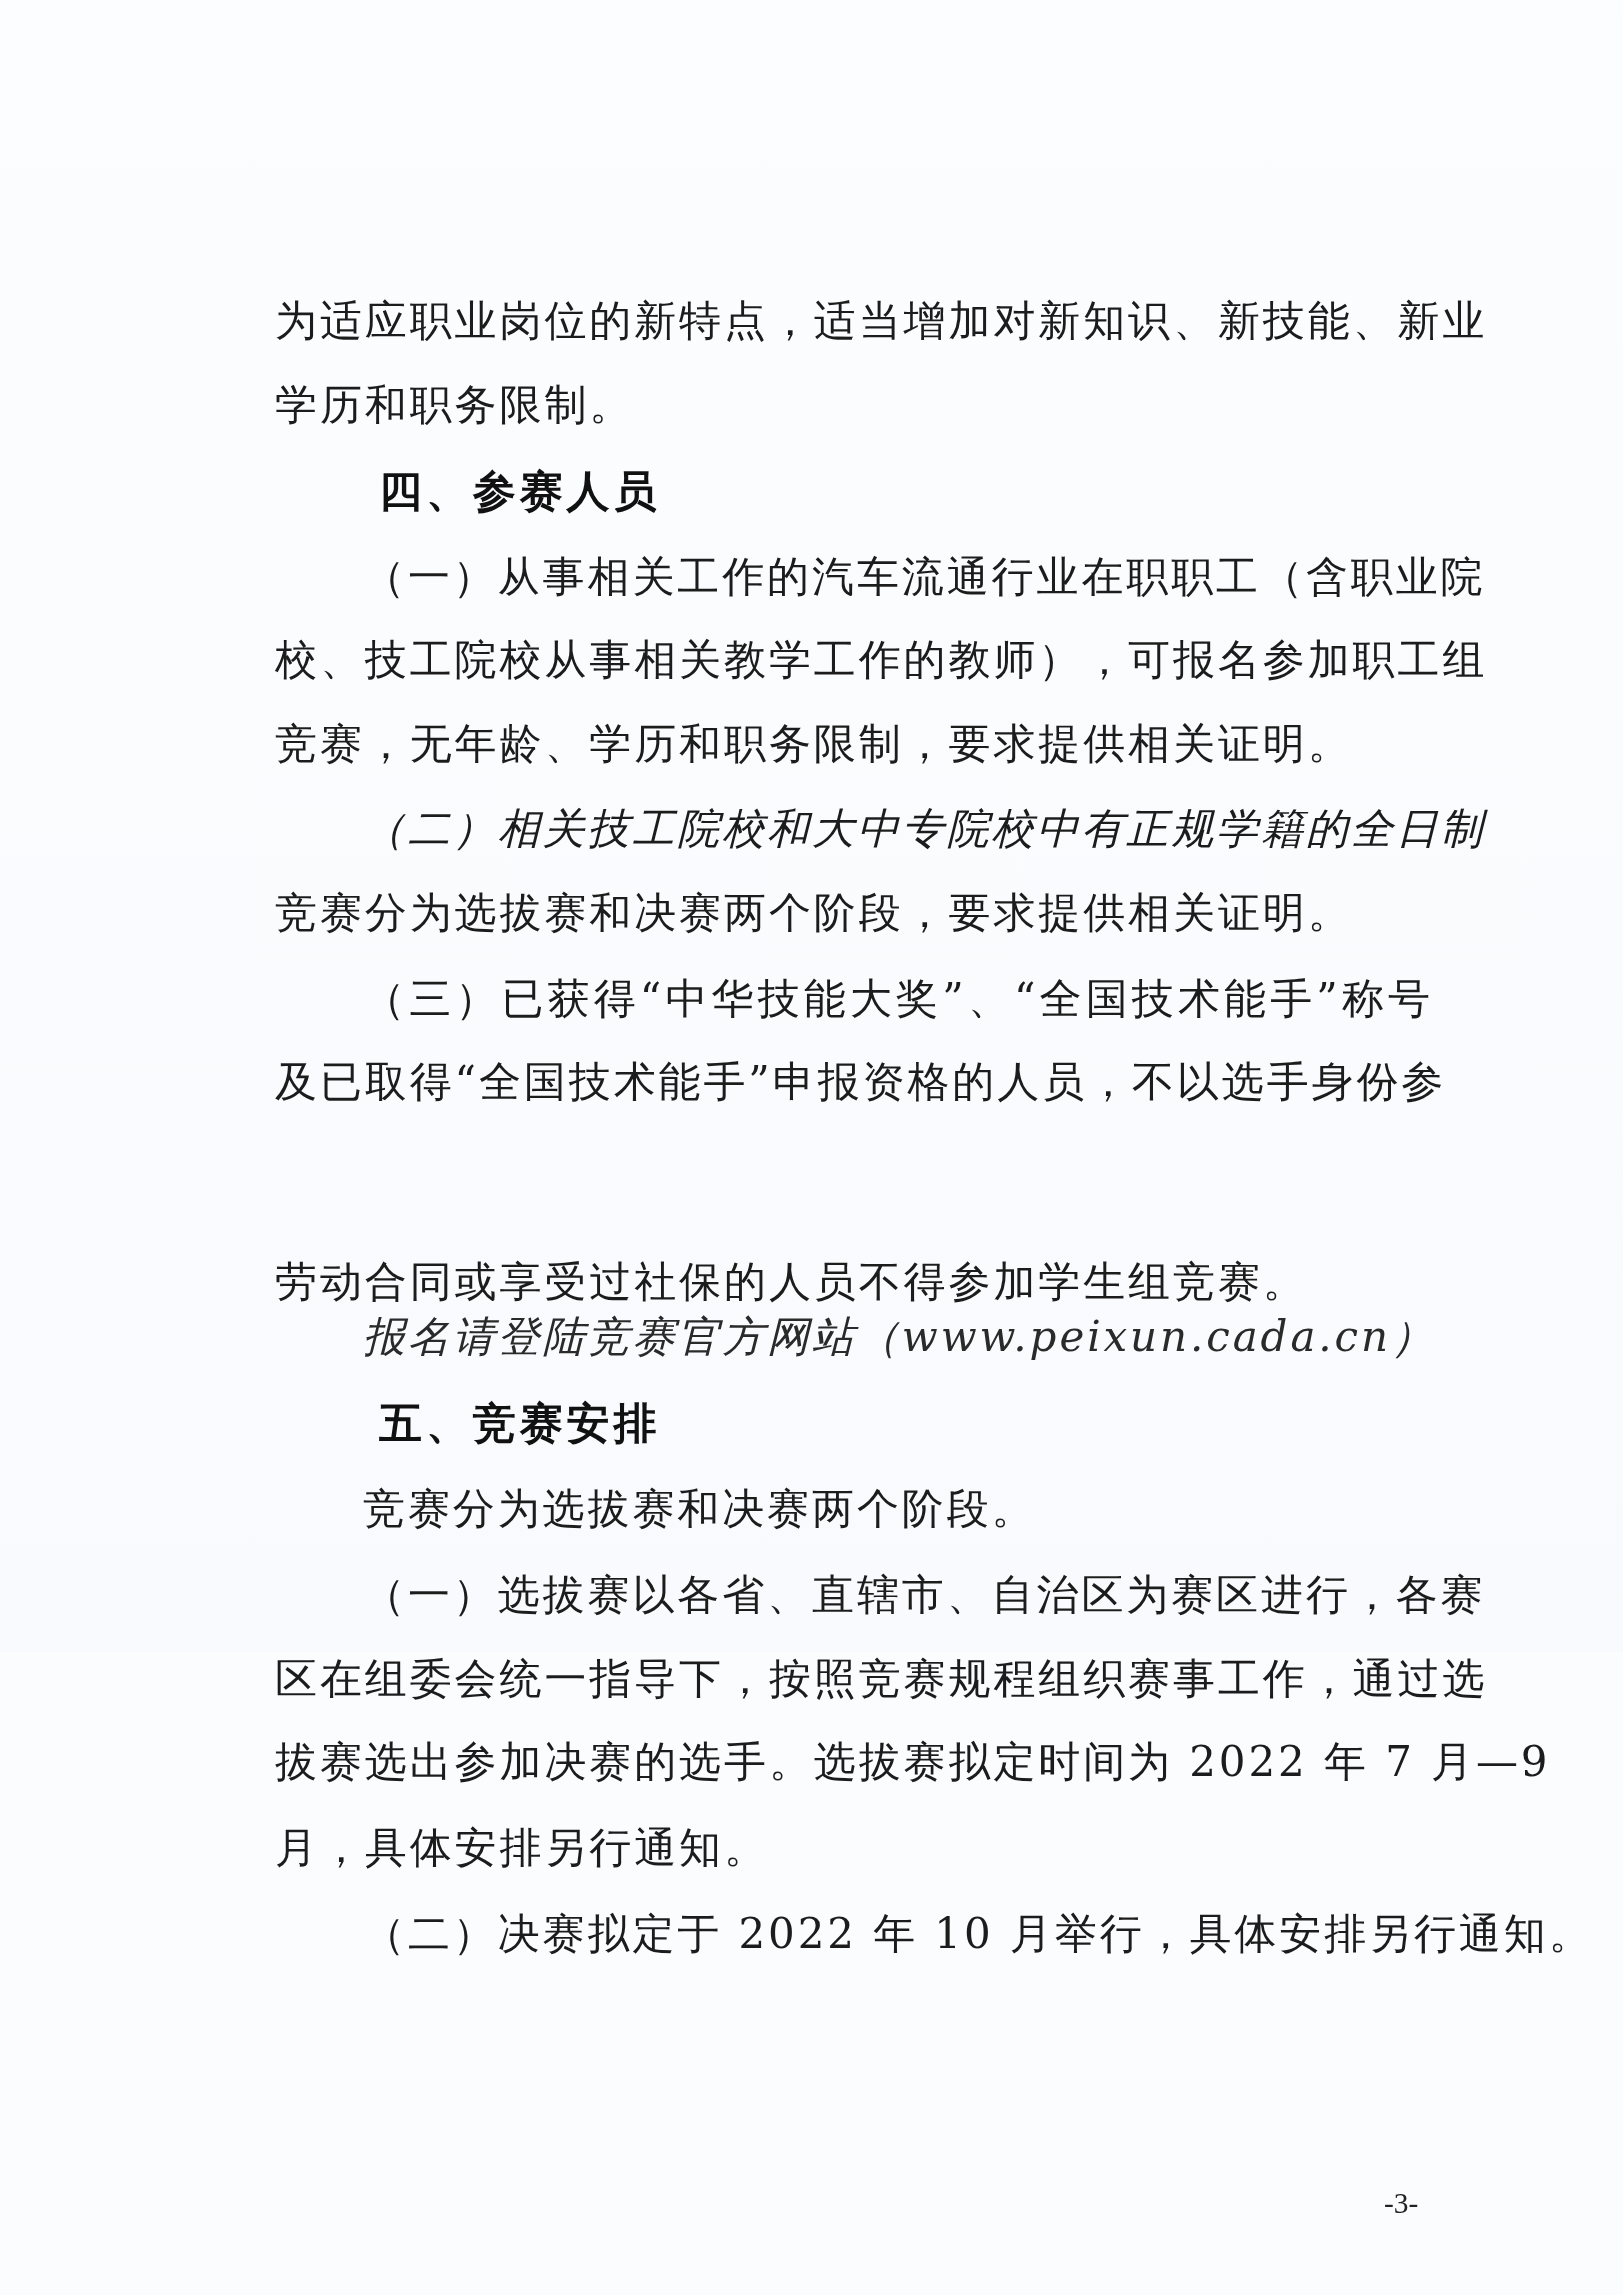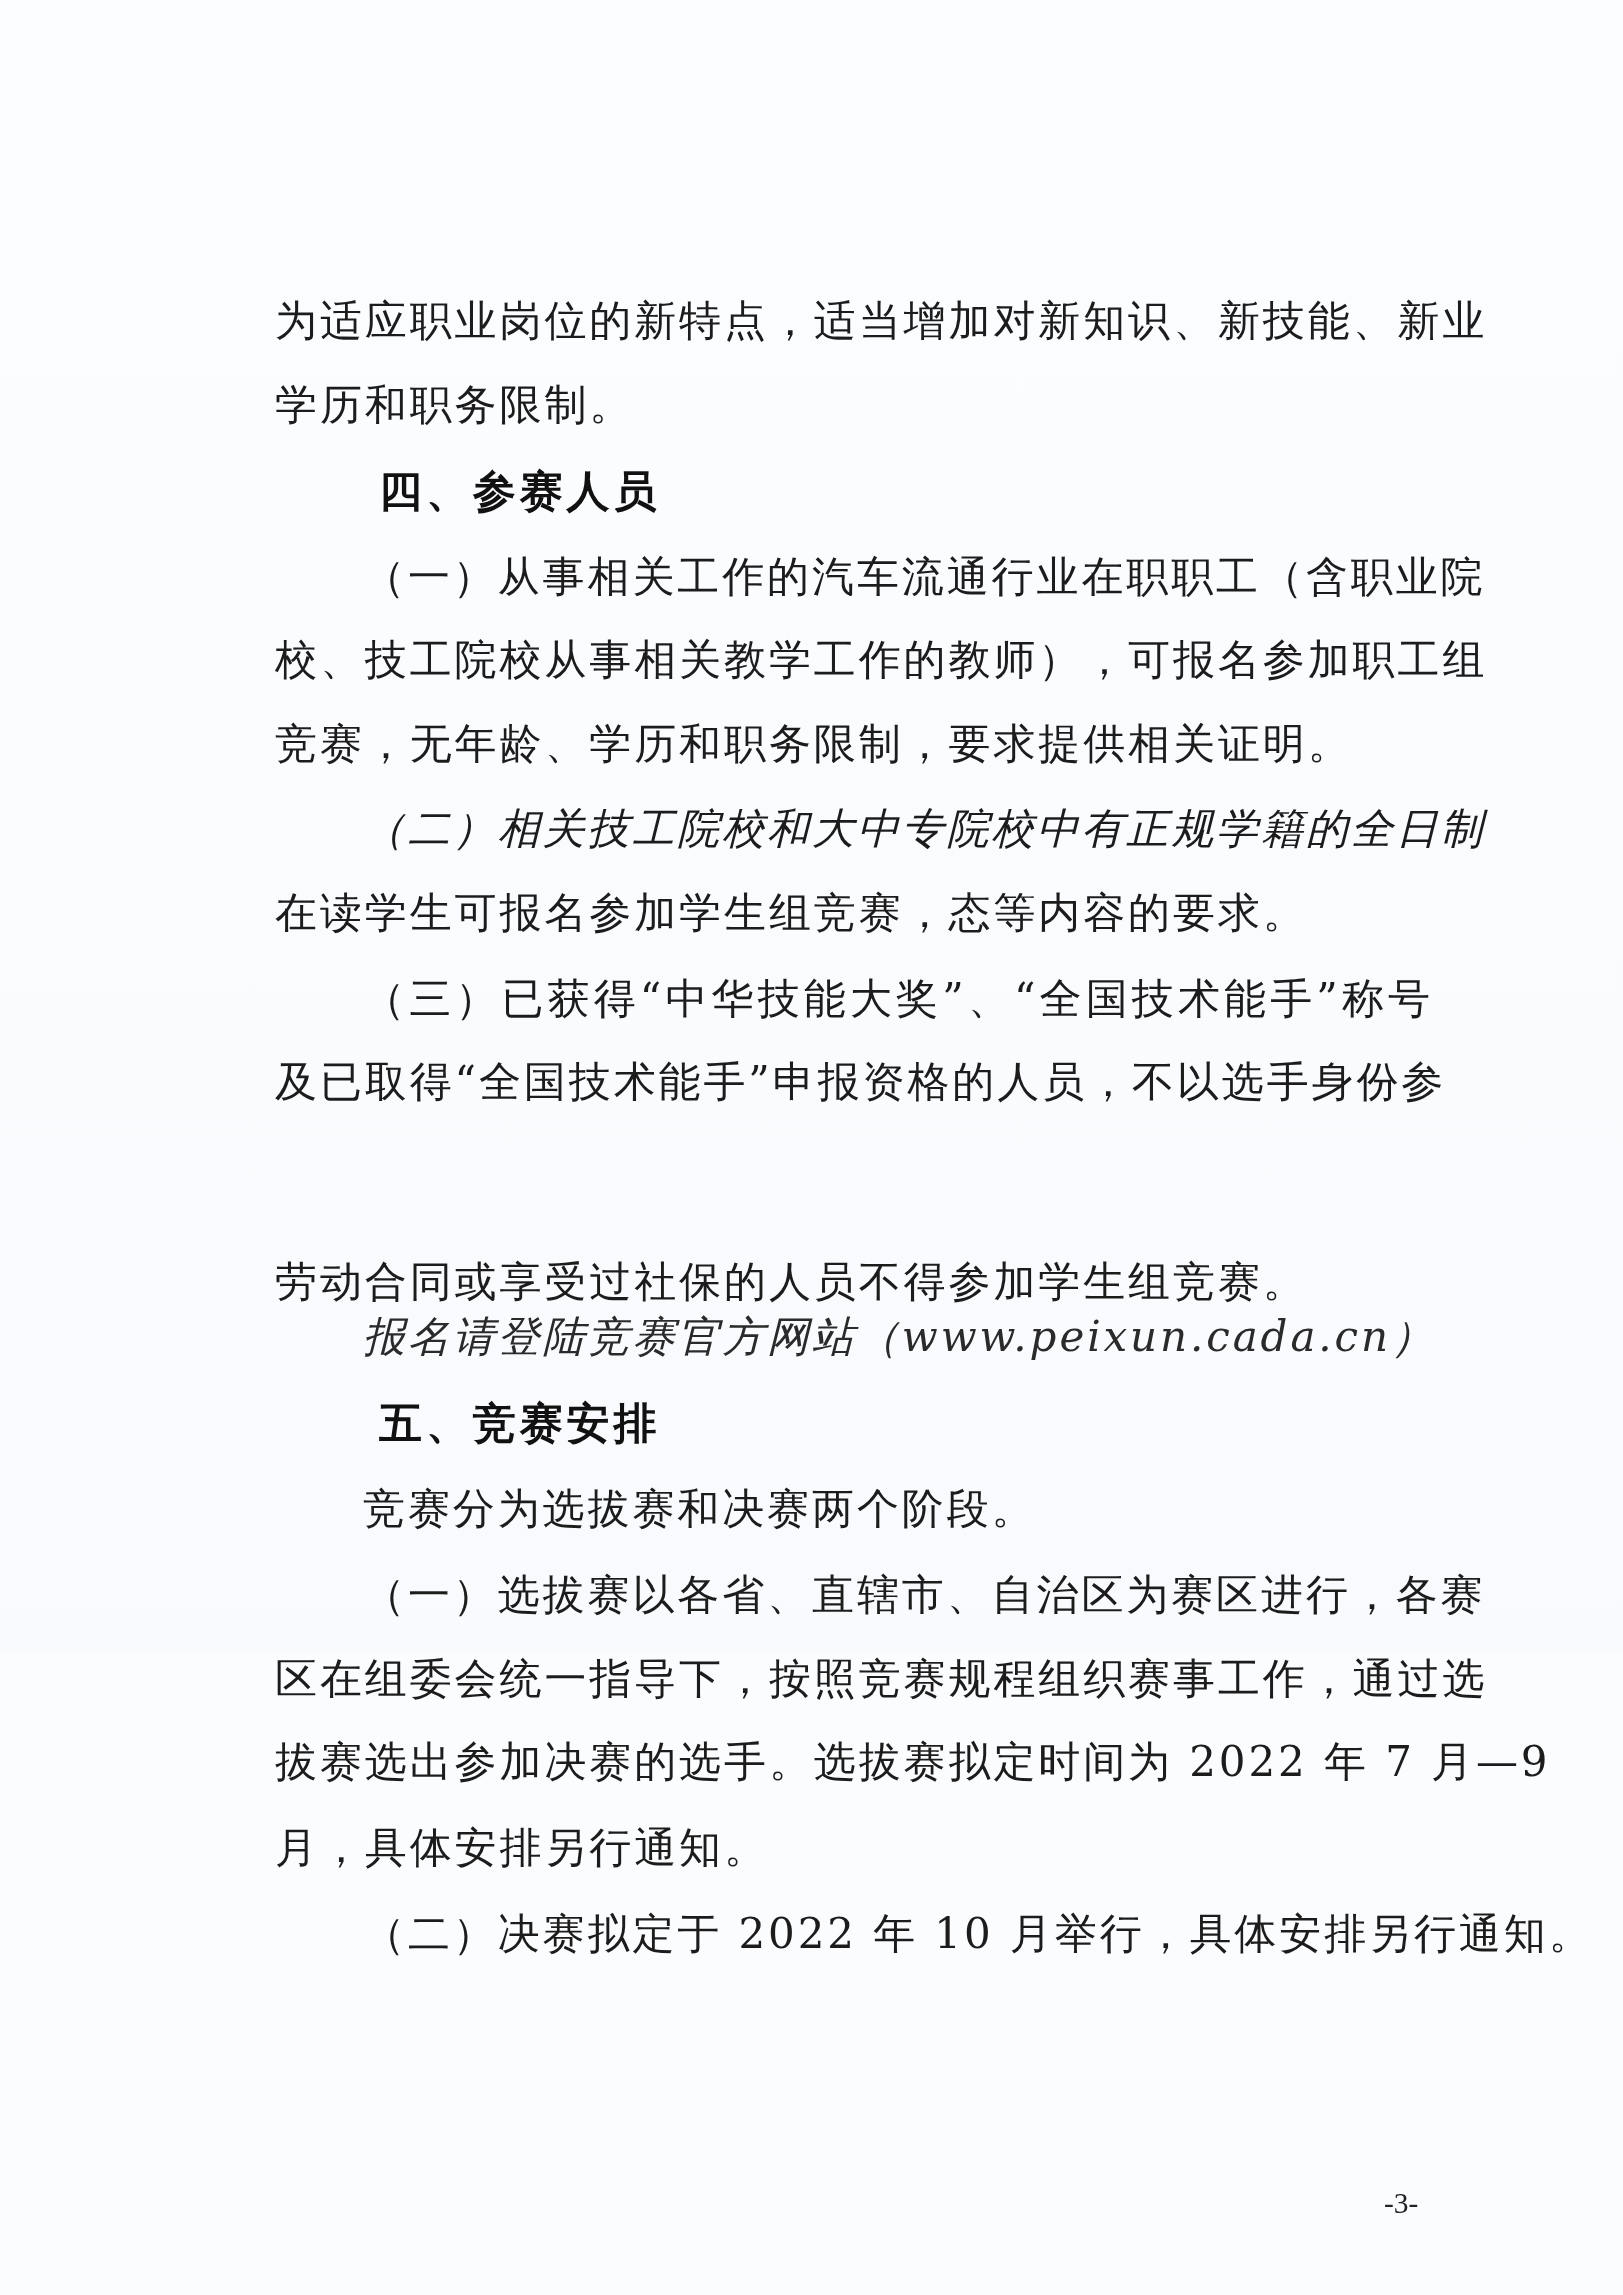--- a/index.html
+++ b/index.html
@@ -72,21 +72,21 @@
   <div class="line" style="top:294px;">为适应职业岗位的新特点，适当增加对新知识、新技能、新业</div>
   <div class="line last" style="top:378px;">学历和职务限制。</div>
 
   <div class="heading" style="top:464px;">四、参赛人员</div>
 
   <div class="line indent" style="top:550px;">（一）从事相关工作的汽车流通行业在职职工（含职业院</div>
   <div class="line" style="top:633px;">校、技工院校从事相关教学工作的教师），可报名参加职工组</div>
   <div class="line last" style="top:717px;">竞赛，无年龄、学历和职务限制，要求提供相关证明。</div>
 
   <div class="line indent" style="top:802px;font-style:italic;">（二）相关技工院校和大中专院校中有正规学籍的全日制</div>
-  <div class="line last" style="top:886px;">在读学生可报名参加学生组竞赛，态等内容的要求。</div>
+  <div class="line last" style="top:886px;">竞赛分为选拔赛和决赛两个阶段，要求提供相关证明。</div>
 
   <div class="line indent" style="top:972px;">（三）已获得“中华技能大奖”、“全国技术能手”称号</div>
   <div class="line" style="top:1055px;">及已取得“全国技术能手”申报资格的人员，不以选手身份参</div>
   <div class="line last" style="top:1222px;margin-top:33px;">劳动合同或享受过社保的人员不得参加学生组竞赛。</div>
 
   <div class="line indent last url-line" style="top:1310px; text-align:left;">报名请登陆竞赛官方网站（www.peixun.cada.cn）</div>
 
   <div class="heading" style="top:1396px;">五、竞赛安排</div>
 
   <div class="line indent last" style="top:1482px;">竞赛分为选拔赛和决赛两个阶段。</div>

